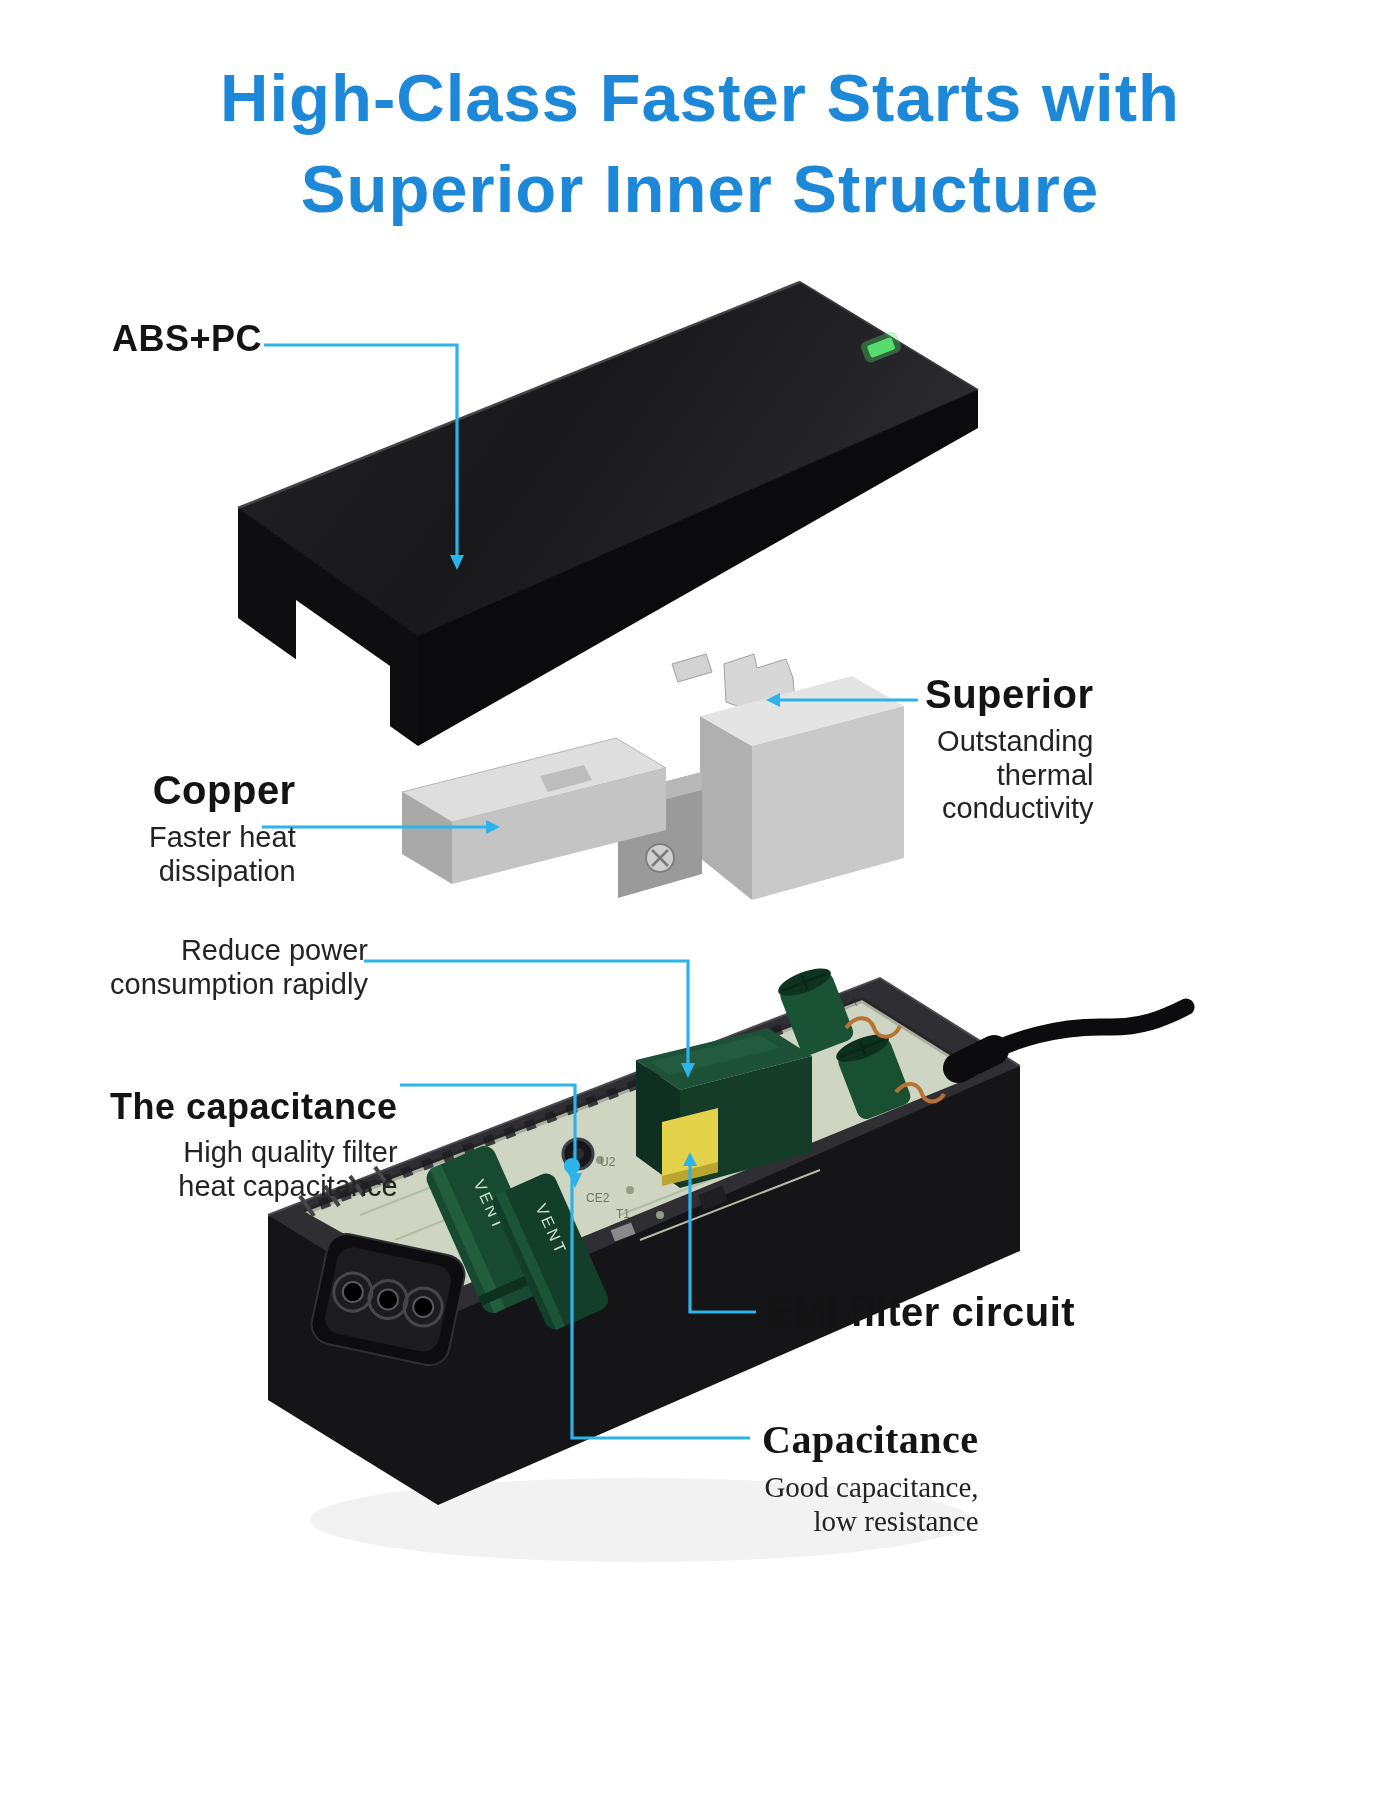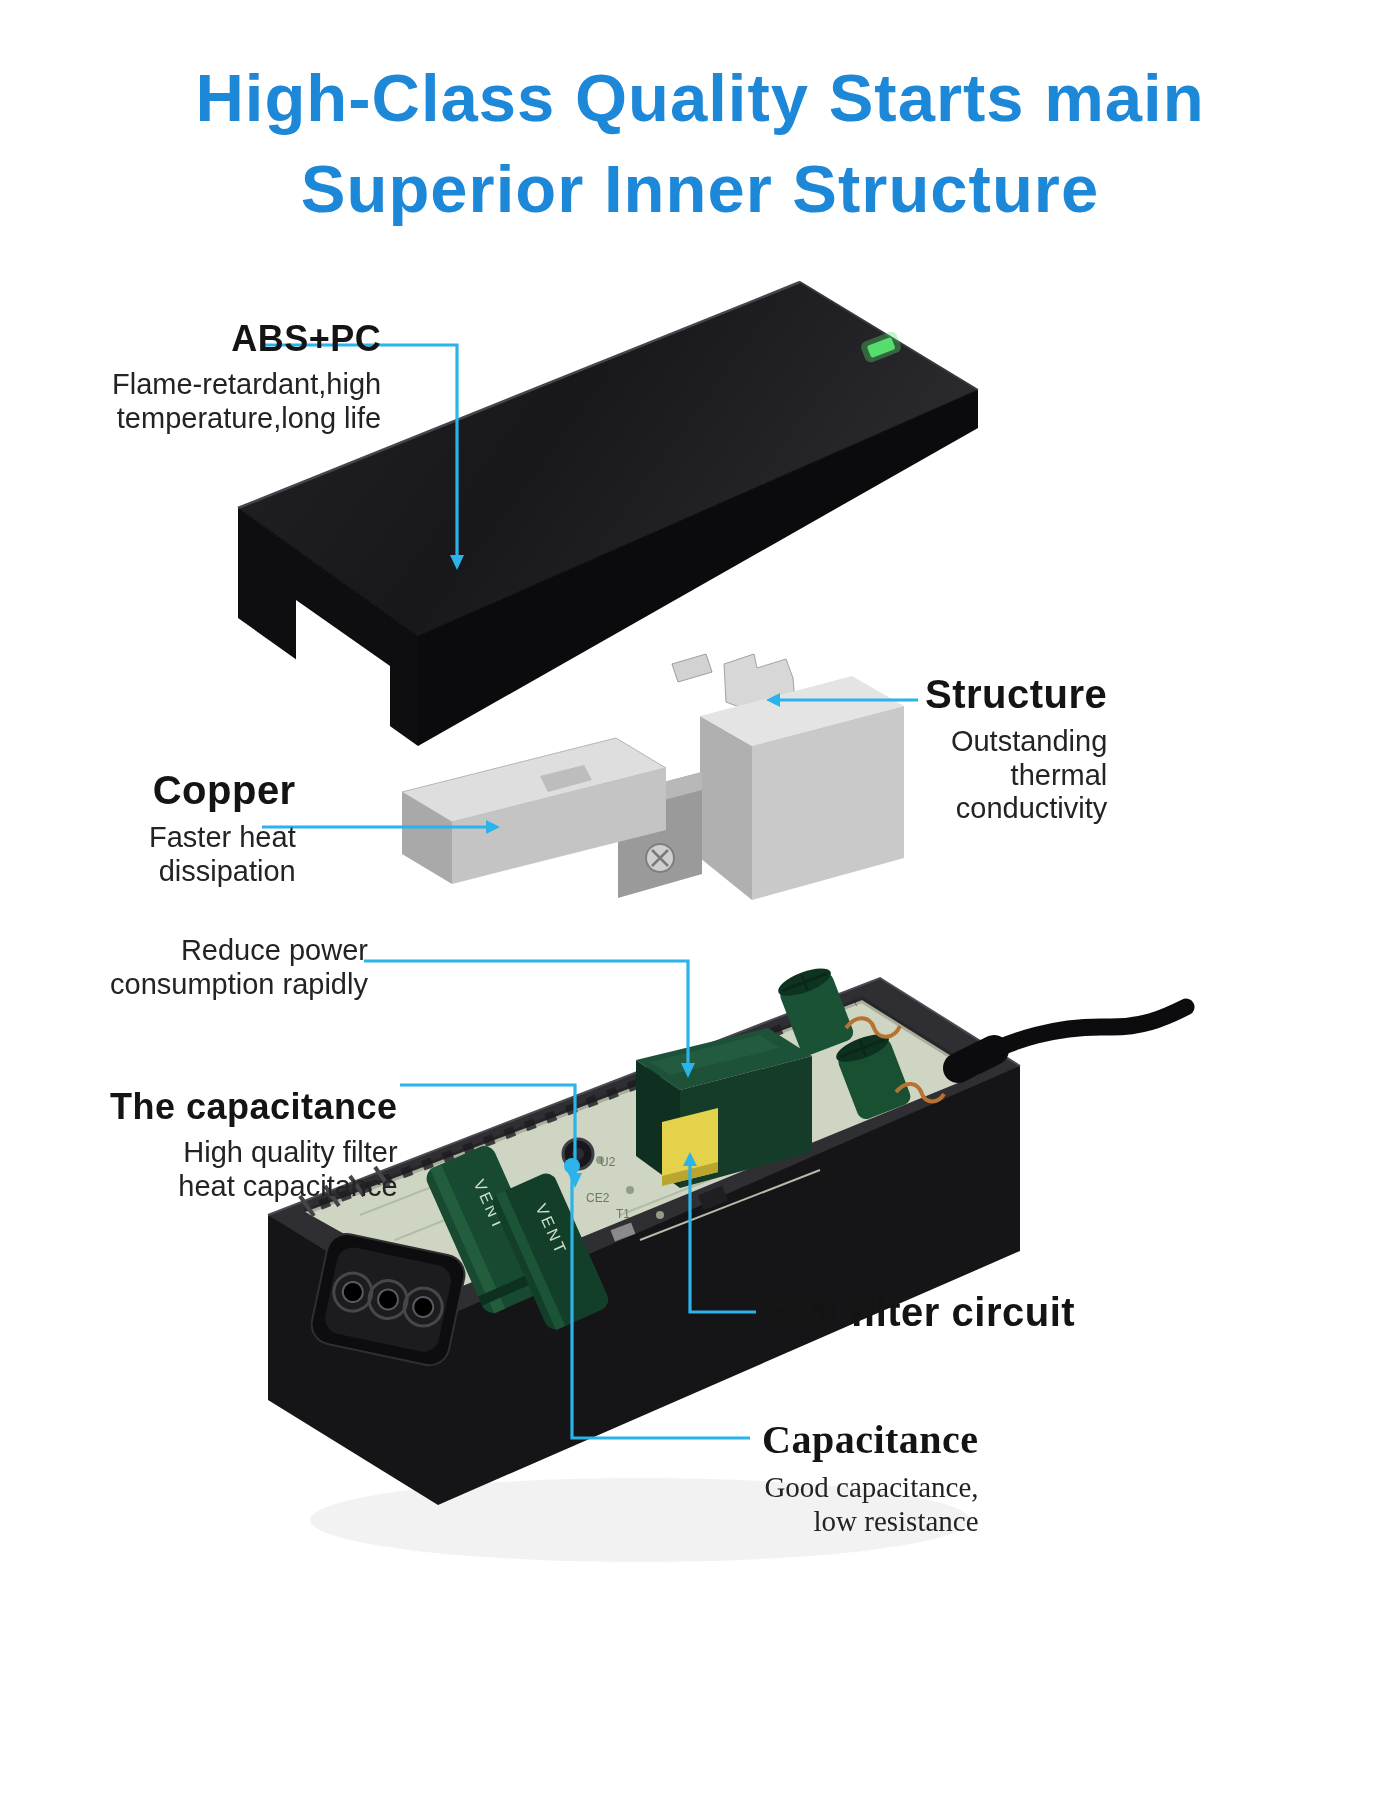--- a/index.html
+++ b/index.html
@@ -159,34 +159,30 @@
     <polyline points="400,1085 575,1085 575,1174" class="leader"></polyline>
     <polygon points="575,1188 568,1173 582,1173" class="leader-dot"></polygon>
     <polyline points="690,1164 690,1312 756,1312" class="leader"></polyline>
     <polygon points="690,1152 683,1166 697,1166" class="leader-dot"></polygon>
     <circle cx="572" cy="1166" r="8" class="leader-dot"></circle>
     <polyline points="572,1174 572,1438 750,1438" class="leader"></polyline>
   </g>
 </svg>
 
 <div class="title">
-  <div>High-Class Quality Starts main</div>
+  <div>High-Class Faster Starts with</div>
   <div>Superior Inner Structure</div>
 </div>
 
 <div class="callout small" style="left:112px;top:318px;">
   <div class="label">ABS+PC</div>
-  <div class="desc">
-    <div>Flame-retardant,high</div>
-    <div>temperature,long life</div>
-  </div>
 </div>
 
 <div class="callout" style="left:925px;top:672px;">
-  <div class="label">Structure</div>
+  <div class="label">Superior</div>
   <div class="desc">
     <div>Outstanding</div>
     <div>thermal</div>
     <div>conductivity</div>
   </div>
 </div>
 
 <div class="callout" style="left:112px;top:768px;margin-left:37px;">
   <div class="label">Copper</div>
   <div class="desc">

